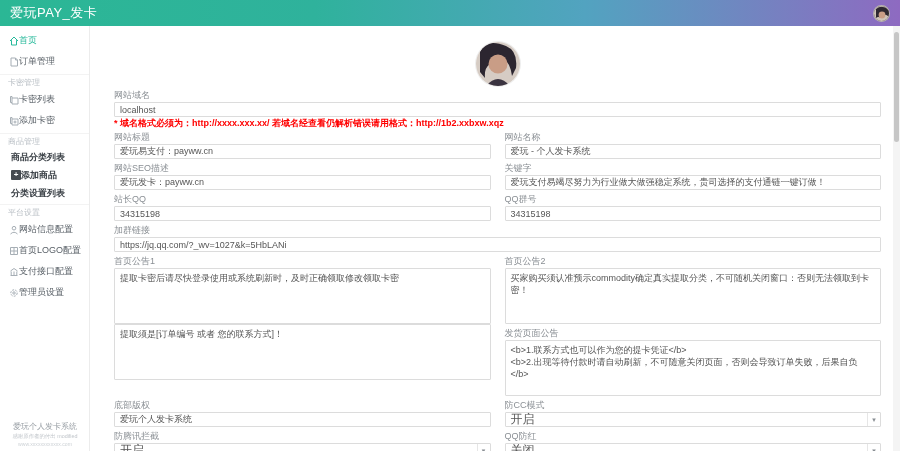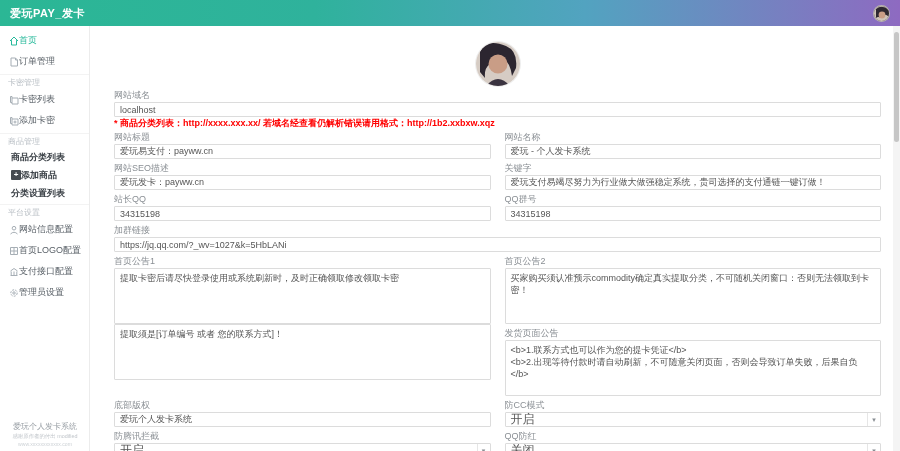--- a/index.html
+++ b/index.html
@@ -3,21 +3,21 @@
 <meta charset="utf-8">
 <style>
   * { margin:0; padding:0; box-sizing:border-box; }
   html,body { width:900px; height:451px; overflow:hidden; background:#fff;
     font-family:"Liberation Sans","DejaVu Sans",sans-serif; }
 
   
   .header { position:fixed; top:0; left:0; width:900px; height:26px; z-index:10;
     background:linear-gradient(90deg,#2bb795 0%,#2fb29c 35%,#52a3c0 65%,#8e6ac1 100%);
     display:flex; align-items:center; justify-content:space-between; padding:0 10px; }
-  .header-title { color:#fff; font-size:11px; font-weight:bold; letter-spacing:.5px; }
+  .header-title { color:#fff; font-size:13px; font-weight:normal; letter-spacing:.5px; }
   .header-avatar { width:17px; height:17px; border-radius:50%; overflow:hidden;
     border:1px solid rgba(255,255,255,.6); background:#4a3f3a; }
 
   
   .sidebar { position:fixed; top:26px; left:0; width:90px; height:425px;
     background:#fff; border-right:1px solid #ececec; padding-top:4px; }
   .side-item { display:flex; align-items:center; height:21px;
     padding-left:9px; font-size:9px; color:#596067; cursor:pointer; white-space:nowrap; }
   .side-item.active { color:#26b99a; }
   .side-item.active svg { stroke:#26b99a; }
@@ -169,21 +169,21 @@
         <path d="M4 10 Q10 -4 30 4 Q42 9 40 26 L36 34 Q34 20 28 18 L14 22 Q8 26 9 36 L4 30 Z" fill="#2c2630"></path>
         <circle cx="22" cy="22" r="9.5" fill="#c99d86"></circle>
         <path d="M10 44 Q22 30 34 44 Z" fill="#3a3340"></path>
       </svg>
     </span>
   </div>
 
   <div>
     <div class="label">网站域名</div>
     <input class="input" value="localhost" style="">
-    <div class="hint">* 商品分类列表：http://xxxx.xxx.xx/ 若域名经查看仍解析错误请用格式：http://1b2.xxbxw.xqz</div>
+    <div class="hint">* 域名格式必须为：http://xxxx.xxx.xx/ 若域名经查看仍解析错误请用格式：http://1b2.xxbxw.xqz</div>
   </div>
 
   <div class="row">
     <div class="col">
       <div class="label">网站标题</div>
       <input class="input" value="爱玩易支付：payww.cn" style="">
     </div>
     <div class="col">
       <div class="label">网站名称</div>
       <input class="input" value="爱玩 - 个人发卡系统" style="">

